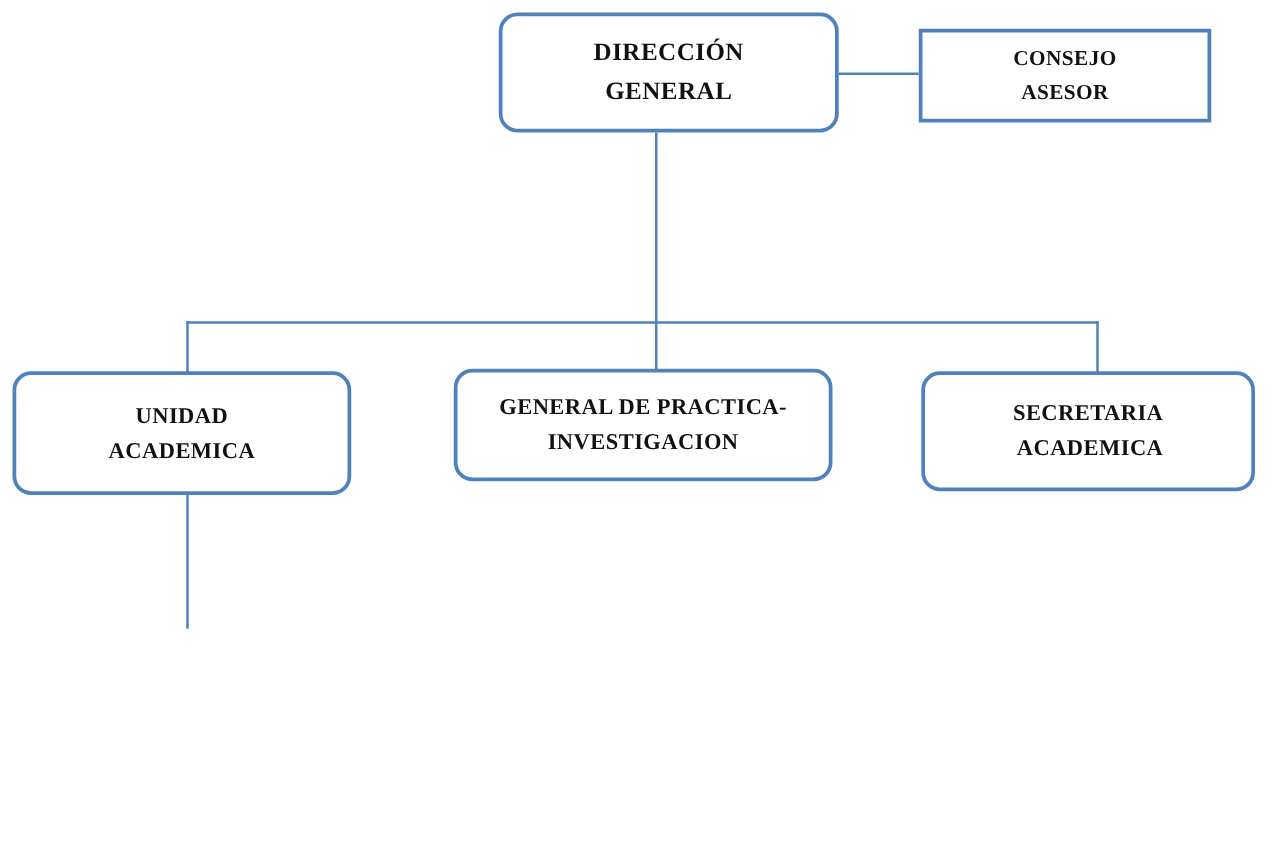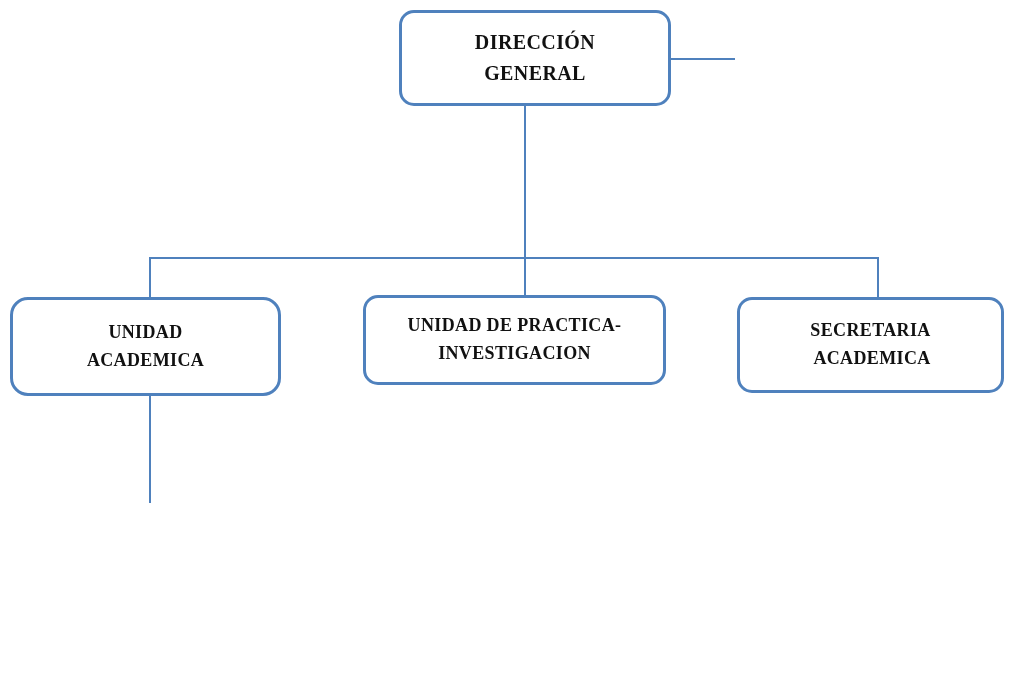--- a/index.html
+++ b/index.html
@@ -49,24 +49,26 @@
   <div class="edge" style="left:524px; top:106px; width:2px;   height:152px;"></div>
   <div class="edge" style="left:149px; top:257px; width:730px; height:2px;"></div>
   <div class="edge" style="left:149px; top:257px; width:2px;   height:41px;"></div>
   <div class="edge" style="left:524px; top:257px; width:2px;   height:39px;"></div>
   <div class="edge" style="left:877px; top:257px; width:2px;   height:41px;"></div>
   <div class="edge" style="left:149px; top:395px; width:2px;   height:108px;"></div>
 
   <div class="node node--rounded node--lg" style="left:399px; top:10px; width:272px; height:96px;">DIRECCIÓN
 GENERAL</div>
 
+  <div class="node node--rect node--sm" style="left:735px; top:23px; width:234px; height:75px;">CONSEJO
+ASESOR</div>
 
-  <div class="node node--rounded node--md" style="left:10px; top:297px; width:271px; height:99px; border-radius:18px;">UNIDAD
+  <div class="node node--rounded node--md" style="left:10px; top:297px; width:271px; height:99px; ">UNIDAD
 ACADEMICA</div>
 
-  <div class="node node--rounded node--md" style="left:363px; top:295px; width:303px; height:90px;">UNIDAD DE PRACTICA-
+  <div class="node node--rounded node--md" style="left:363px; top:295px; width:303px; height:90px;">GENERAL DE PRACTICA-
 INVESTIGACION</div>
 
   <div class="node node--rounded node--md" style="left:737px; top:297px; width:267px; height:96px;text-align:right;">SECRETARIA
 ACADEMICA</div>
 
 
 </div>
 
 </body></html>

